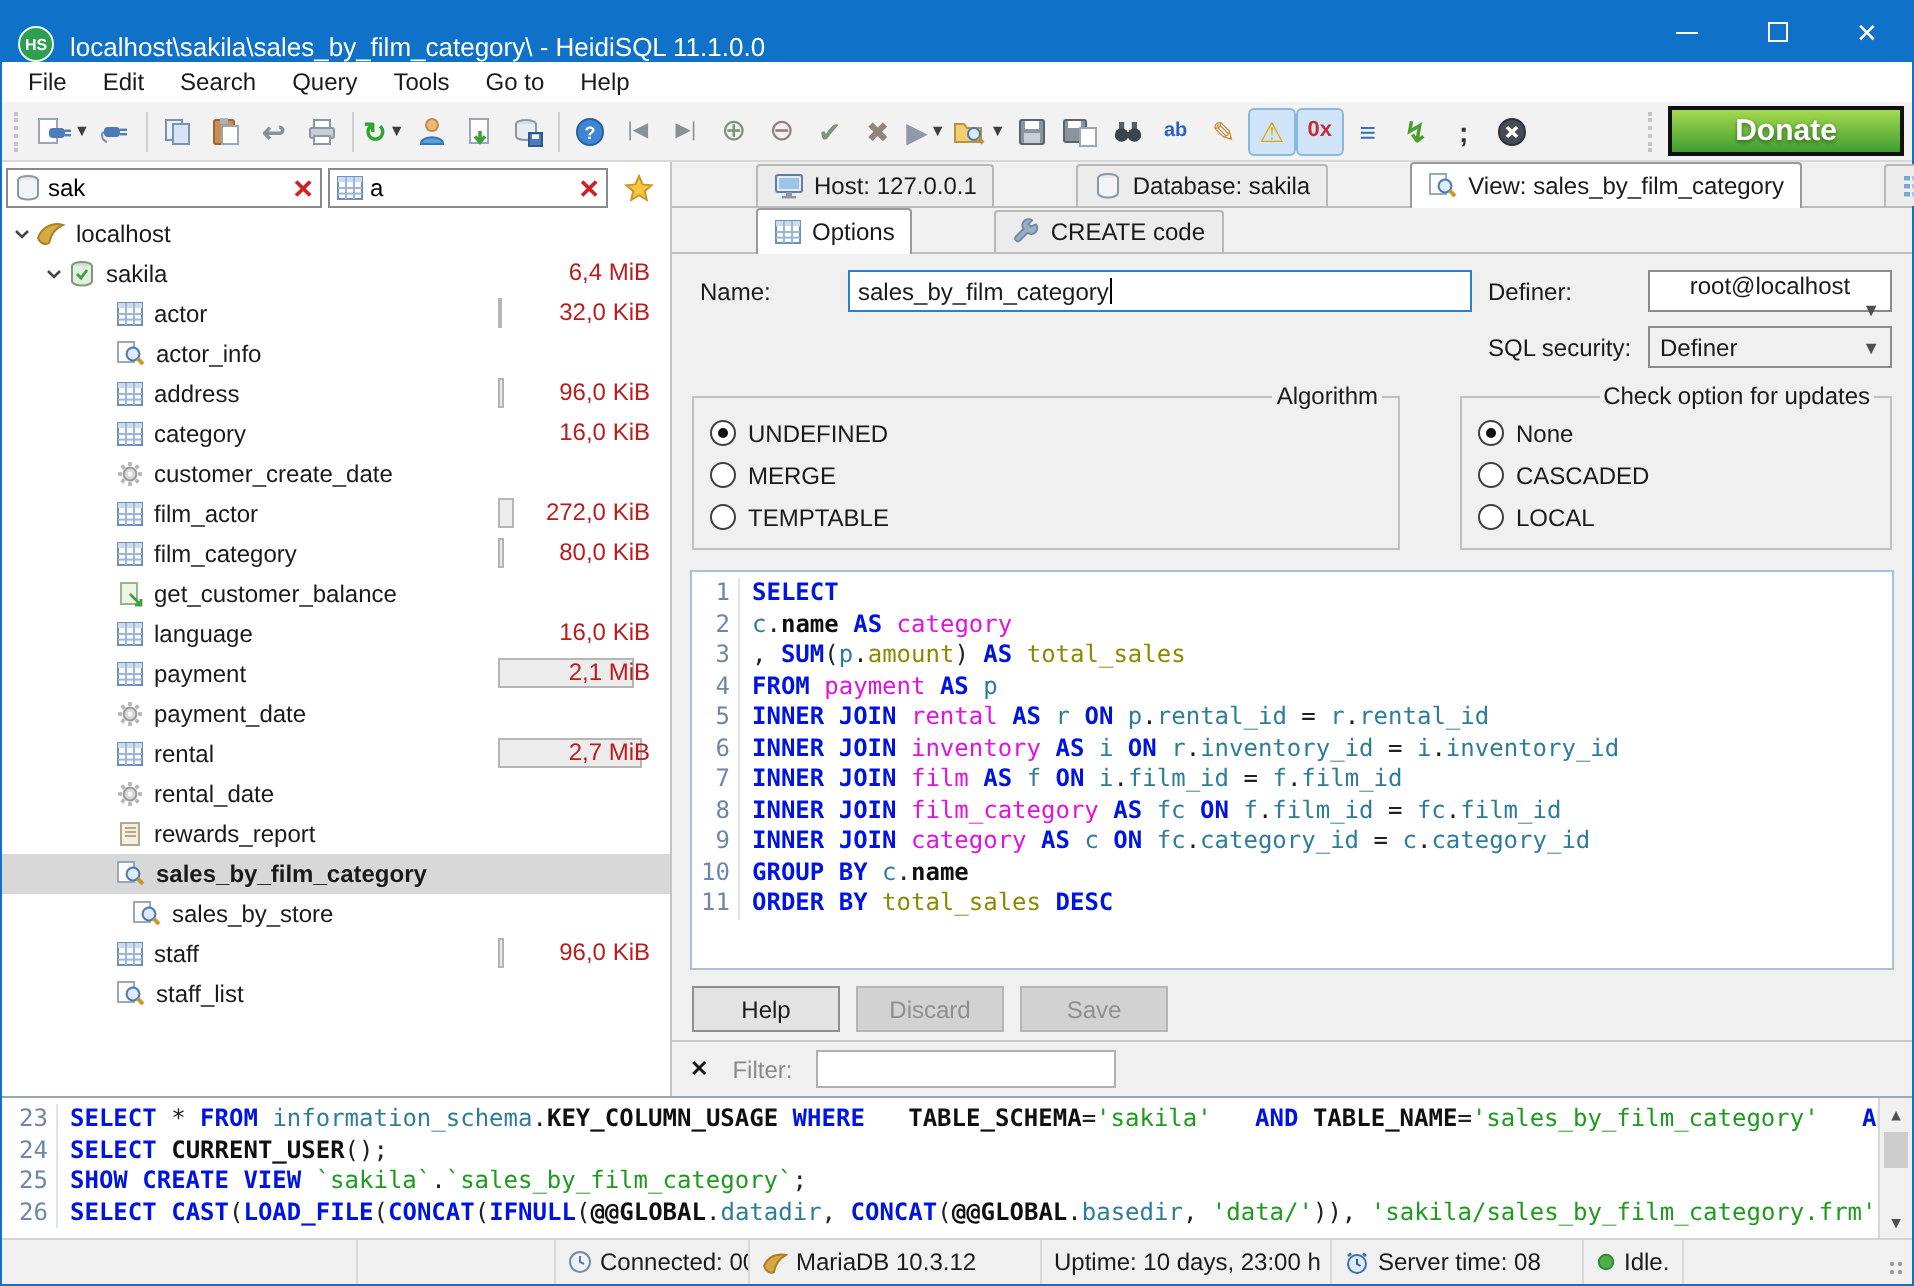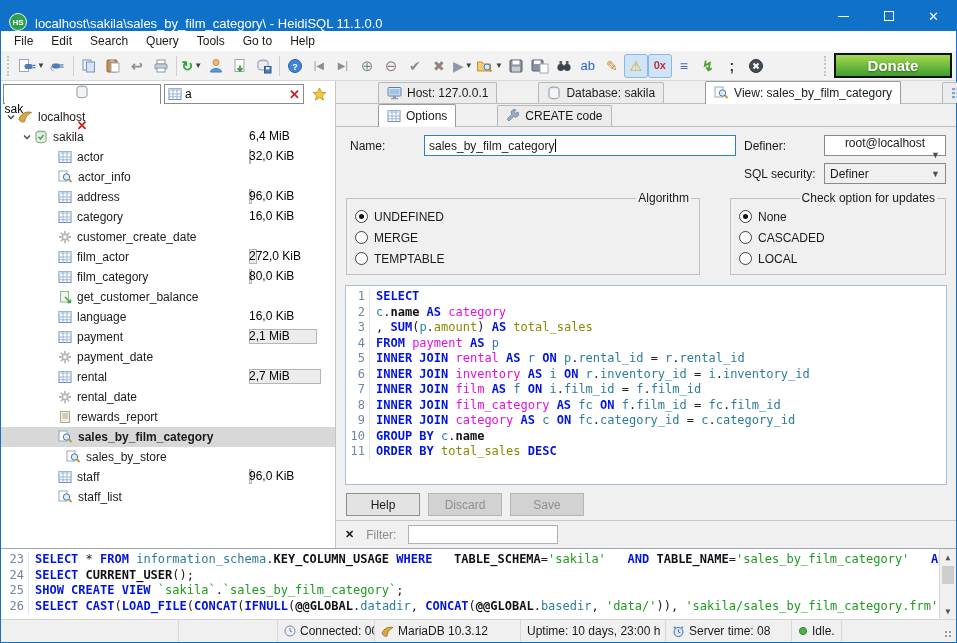--- a/index.html
+++ b/index.html
@@ -31,31 +31,31 @@
   .caret { font-size: 8px; color: #404040; margin-left: 1px; }
   .donatewrap { margin-left: auto; display: flex; align-items: center; }
   .donate { width: 118px; height: 25px; background: linear-gradient(#a5d94f, #3f9e2f); border: 2px solid #101010; color: #fff; font-weight: bold; font-size: 15px; display: flex; align-items: center; justify-content: center; text-shadow: 0 1px 2px rgba(0,0,0,.45); }
 
   
   .main { flex: 1 1 auto; display: flex; min-height: 0; }
   .sidebar { width: 335px; flex: 0 0 335px; background: #fff; border-right: 1px solid #c4c4c4; display: flex; flex-direction: column; }
   .filters { flex: 0 0 24px; display: flex; align-items: center; gap: 3px; padding: 2px 2px 0 2px; }
   .finput { height: 20px; border: 1px solid #8a8a8a; background: #fff; display: flex; align-items: center; padding: 0 3px; gap: 3px; }
   .finput input { border: none; outline: none; flex: 1; min-width: 0; font-family: "Liberation Sans", sans-serif; font-size: 12px; }
-  .f1 { width: 158px; flex-direction: column; } .f2 { width: 140px; }
+  .f1 { width: 158px; } .f2 { width: 140px; }
   .fx { color: #cc2222; font-weight: bold; font-size: 13px; line-height: 1; }
   .starbtn { width: 24px; height: 20px; display: flex; align-items: center; justify-content: center; }
 
   .tree { flex: 1; overflow: hidden; padding-top: 2px; }
   .trow { height: 20px; display: flex; align-items: center; position: relative; }
   .trow.sel { background: #d8d8d8; }
   .tchev { width: 14px; display: flex; justify-content: center; flex: 0 0 14px; }
   .tlabel { margin-left: 5px; white-space: nowrap; }
   .trow.sel .tlabel { font-weight: bold; }
-  .sizecell { position: absolute; right: 8px; top: 2px; width: 78px; height: 16px; text-align: left; color: #000000; }
+  .sizecell { position: absolute; right: 8px; top: 2px; width: 78px; height: 16px; text-align: right; color: #b91c1c; }
   .tbar { position: absolute; left: 0; top: 0; height: 15px; border: 1px solid #b5b5b5; background: #ececec; }
   .tsize { position: relative; padding-right: 2px; z-index: 1; }
 
   
   .content { flex: 1; display: flex; flex-direction: column; background: #f0f0f0; min-width: 0; }
   .tabstrip { flex: 0 0 23px; display: flex; align-items: flex-end; padding-left: 2px; border-bottom: 1px solid #bdbdbd; gap: 1px; }
   .tab { height: 21px; display: flex; align-items: center; gap: 5px; padding: 0 8px; border: 1px solid #b8b8b8; border-bottom: none; background: #ececec; border-radius: 2px 2px 0 0; white-space: nowrap; margin-left: 40px; }
   .tab.active { background: #fff; height: 23px; margin-bottom: -1px; border-color: #9a9a9a; }
   .newtabbtn { margin-left: 3px; margin-bottom: 2px; }
 
@@ -288,21 +288,21 @@
             <svg width="16" height="16" viewBox="0 0 16 16">
               <rect x="3.5" y="3" width="2.6" height="4" fill="#565e66"></rect>
               <rect x="9.9" y="3" width="2.6" height="4" fill="#565e66"></rect>
               <circle cx="4.8" cy="9.5" r="3.4" fill="#3c434b"></circle>
               <circle cx="11.2" cy="9.5" r="3.4" fill="#3c434b"></circle>
               <rect x="6" y="8" width="4" height="3" fill="#3c434b"></rect>
             </svg>
           </span>
         </div>
         <div class="ic">
-          <span class="glyph" style="color: rgb(42, 95, 208); font-weight: normal; font-size: 13px;">ab</span>
+          <span class="glyph" style="color: rgb(42, 95, 208); font-weight: bold; font-size: 10px;">ab</span>
         </div>
         <div class="ic">
           <span class="glyph" style="color: rgb(200, 135, 47);">✎</span>
         </div>
         <div class="ic toggled">
           <span class="glyph" style="color: rgb(224, 168, 0);">⚠</span>
         </div>
         <div class="ic toggled">
           <span class="glyph" style="color: rgb(192, 48, 48); font-weight: bold; font-size: 11px;">0x</span>
         </div>

